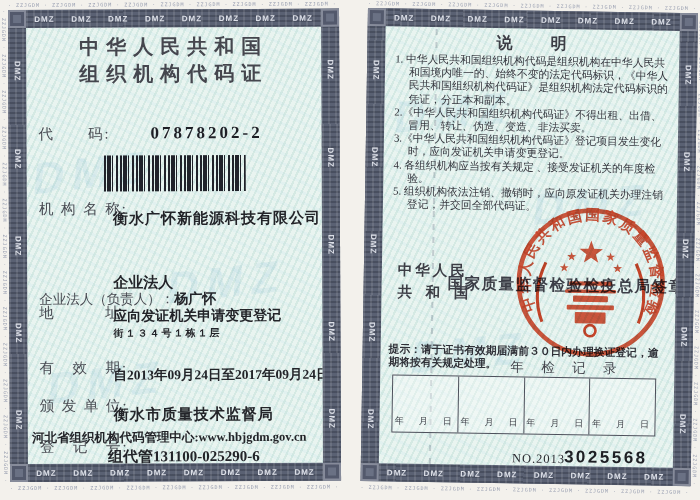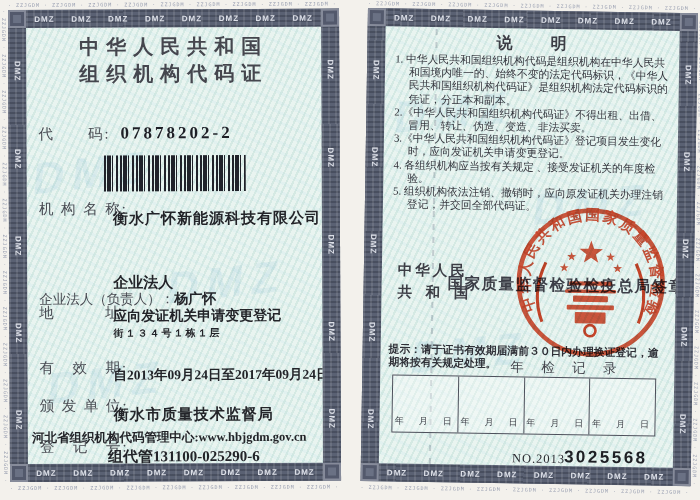--- a/index.html
+++ b/index.html
@@ -50,21 +50,21 @@
   .micro.m-right  { right:-7px; top:0; bottom:0; writing-mode:vertical-rl; }
 
   .abs { position:absolute; white-space:nowrap; }
 
   
   .l-title { left:0; right:0; text-align:center; font-size:20px; font-weight:bold;
              letter-spacing:7px; color:#45464e; }
   .lbl  { font-size:14.5px; color:#474951; letter-spacing:2px; }
   .val  { font-weight:bold; color:#232429; }
   .code-val { font-size:17px; font-weight:bold; letter-spacing:3px; color:#1e1f26;
-              font-family:"Liberation Serif",serif; }
+              font-family:"Liberation Serif",serif;margin-left:30px; }
   .barcode { position:absolute; background:
       repeating-linear-gradient(90deg,#20222a 0 2px,transparent 2px 3px,#20222a 3px 7px,
       transparent 7px 8px,#20222a 8px 9px,transparent 9px 12px,#20222a 12px 14px,transparent 14px 16px); }
 
   
   .r-title { left:0; right:0; text-align:center; font-size:16px; font-weight:bold;
              color:#3c3d45; letter-spacing:2px; }
   .notes { position:absolute; left:10px; right:8px; top:26px; font-size:10.8px;
            line-height:13.2px; color:#34353d; }
   .notes div { padding-left:14px; text-indent:-14px; }

